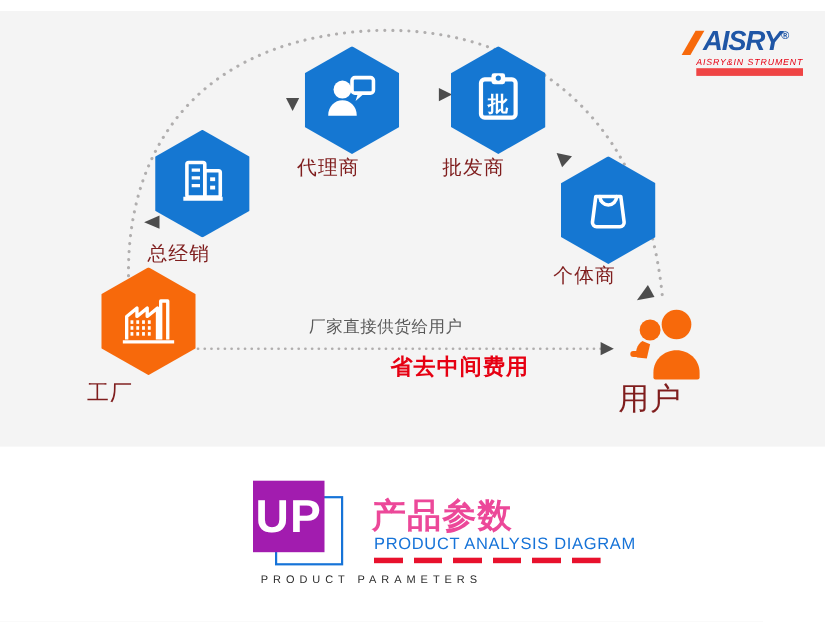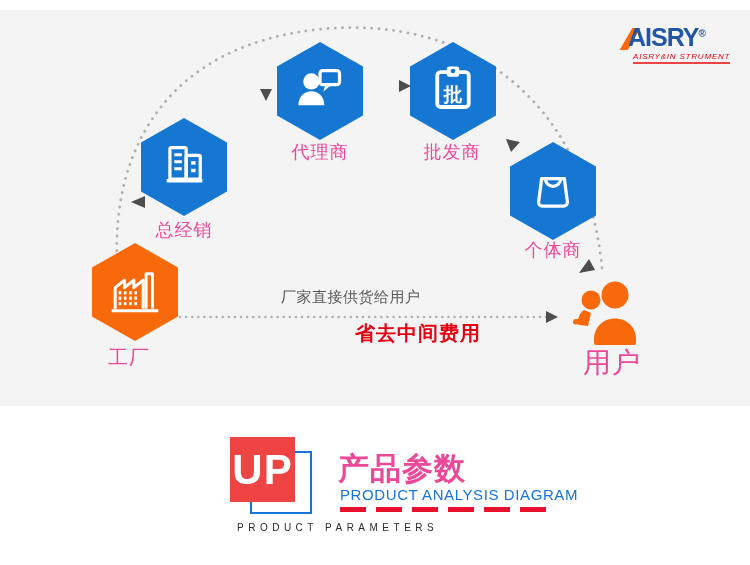--- a/index.html
+++ b/index.html
@@ -22,21 +22,21 @@
   .hex-distributor{left:141px;top:118px;}
   .hex-agent{left:277px;top:42px;}
   .hex-wholesaler{left:410px;top:42px;}
   .hex-retailer{left:510px;top:142px;}
   .pifa-glyph{
     position:absolute;left:0;top:0;width:86px;height:98px;
     display:flex;align-items:center;justify-content:center;
     color:#fff;font-size:19px;font-weight:bold;padding-top:8px;box-sizing:border-box;
   }
   .node-label{
-    position:absolute;width:100px;text-align:center;color:#ec4899;
+    position:absolute;width:100px;color:#7f1d1d;
     font-size:18px;letter-spacing:1px;
   }
   .lbl-factory{left:79px;top:344px;font-size:20px;}
   .lbl-distributor{left:134px;top:218px;}
   .lbl-agent{left:270px;top:140px;}
   .lbl-wholesaler{left:402px;top:140px;}
   .lbl-retailer{left:503px;top:238px;}
   .lbl-user{left:562px;top:344px;font-size:28px;}
   .user-icon{position:absolute;left:570px;top:274px;}
 
@@ -46,35 +46,35 @@
   }
   .savings-text{
     position:absolute;left:281px;top:320px;width:200px;text-align:right;
     color:#e60012;font-size:20px;font-weight:bold;letter-spacing:1px;
   }
 
   
   .brand{position:absolute;left:612px;top:22px;width:136px;height:38px;}
   .brand-slash{position:absolute;left:14px;top:6px;width:8px;height:22px;background:#f7690b;transform:skewX(-30deg);}
   .brand-name{
-    position:absolute;left:16px;top:1px;color:#1f56a6;
-    font-size:25px;font-weight:900;letter-spacing:-1px;white-space:nowrap;
+    position:absolute;left:27px;top:1px;color:#1f56a6;
+    font-size:25px;font-weight:900;font-style:italic;letter-spacing:-1px;white-space:nowrap;
   }
   .brand-name sup{font-size:10px;font-weight:700;vertical-align:super;letter-spacing:0;}
   .brand-tagline{
     position:absolute;left:21px;top:30px;color:#e60012;
     font-size:8px;font-style:italic;letter-spacing:0.8px;white-space:nowrap;
-    border-bottom:2px solid #ef4444;padding-bottom:1px;
+    border-bottom:7px solid #ef4444;padding-bottom:1px;
   }
 
   
   .up-wrap{position:absolute;left:230px;top:437px;width:84px;height:80px;}
   .up-outline{position:absolute;left:20px;top:14px;width:58px;height:59px;border:2px solid #1673d8;background:transparent;}
   .up-fill{
-    position:absolute;left:0;top:0;width:65px;height:65px;background:#ef4444;
+    position:absolute;left:0;top:0;width:65px;height:65px;background:#a21caf;
     display:flex;align-items:center;justify-content:center;
     color:#fff;font-size:42px;font-weight:bold;letter-spacing:1px;
   }
   .title-cn{position:absolute;left:338px;top:448px;color:#ec4899;font-size:31px;font-weight:600;letter-spacing:1px;}
   .subtitle-en{position:absolute;left:340px;top:486px;color:#1673d8;font-size:15px;font-weight:normal;letter-spacing:0.6px;}
   .red-dashes{
     position:absolute;left:340px;top:507px;width:206px;height:5px;
     background:repeating-linear-gradient(90deg,#e8112d 0,#e8112d 26px,transparent 26px,transparent 36px);
   }
   .caption-en{position:absolute;left:237px;top:522px;color:#2b2b2b;font-size:10px;letter-spacing:4.5px;}

